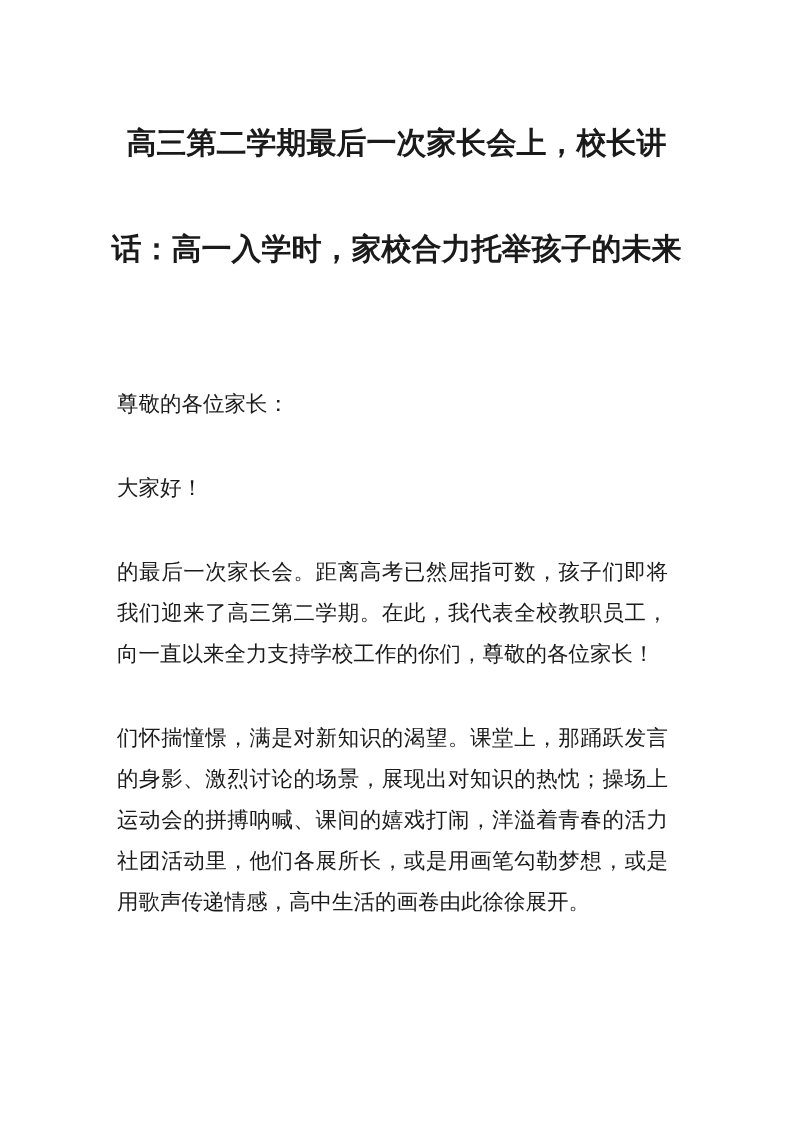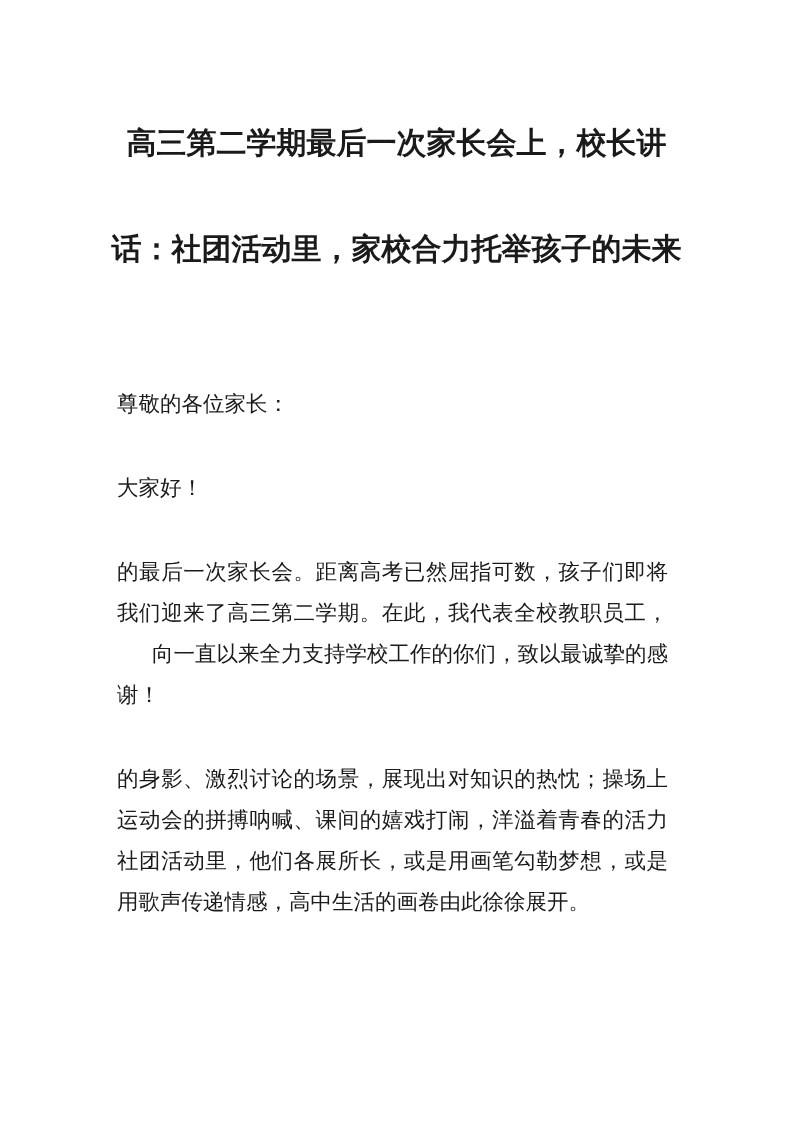--- a/index.html
+++ b/index.html
@@ -51,39 +51,40 @@
     text-align-last: left;
   }
 </style>
 </head>
 <body>
 
 <div class="page">
 
   <div class="doc-title">
       <div class="title-line">高三第二学期最后一次家长会上，校长讲</div>
-      <div class="title-line">话：社团活动里，家校合力托举孩子的未来</div>
+      <div class="title-line">话：高一入学时，家校合力托举孩子的未来</div>
     </div>
 
   <div class="doc-body">
     <div class="para greeting">
         <div class="line">尊敬的各位家长：</div>
       </div>
 
     <div class="para">
         <div class="line">大家好！</div>
       </div>
 
     <div class="para">
         <div class="line">的最后一次家长会。距离高考已然屈指可数，孩子们即将</div>
         <div class="line">我们迎来了高三第二学期。在此，我代表全校教职员工，</div>
-        <div class="line">向一直以来全力支持学校工作的你们，致以最诚挚的感谢！</div>
+        <div class="line">向一直以来全力支持学校工作的你们，尊敬的各位家长！</div>
       </div>
 
     <div class="para">
+        <div class="line">们怀揣憧憬，满是对新知识的渴望。课堂上，那踊跃发言</div>
         <div class="line">的身影、激烈讨论的场景，展现出对知识的热忱；操场上</div>
         <div class="line">运动会的拼搏呐喊、课间的嬉戏打闹，洋溢着青春的活力</div>
         <div class="line">社团活动里，他们各展所长，或是用画笔勾勒梦想，或是</div>
         <div class="line">用歌声传递情感，高中生活的画卷由此徐徐展开。</div>
       </div>
   </div>
 
 </div>
 
 </body></html>

